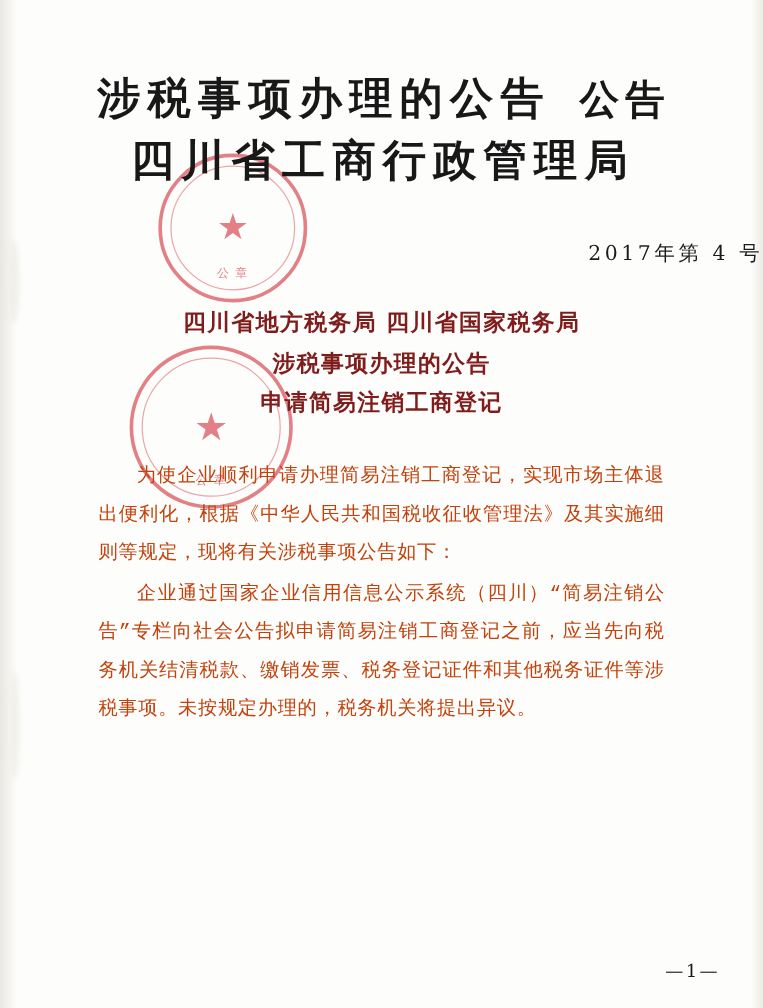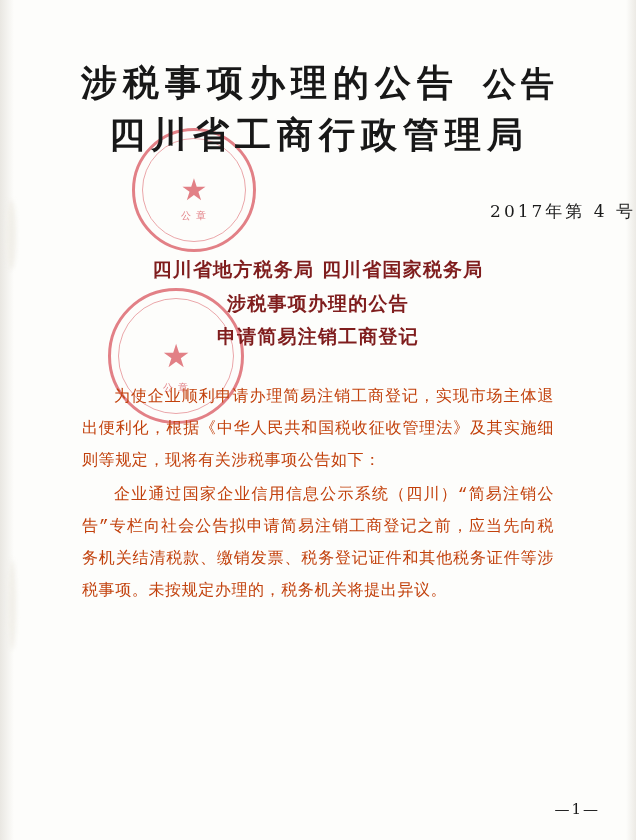--- a/index.html
+++ b/index.html
@@ -154,21 +154,21 @@
     border-radius: 50%;
     opacity: .7;
   }
   #seal-a { left: 132px; top: 128px; width: 118px; height: 118px; }
   #seal-a .star { font-size: 30px; }
   #seal-b { left: 108px; top: 288px; width: 130px; height: 130px; }
   #seal-b .star { font-size: 32px; }
   .seal-bottom-text {
     position: absolute;
     left: 50%;
-    bottom: 26px;
+    bottom: 14px;
     transform: translateX(-50%);
     font-size: 10px;
     letter-spacing: 1px;
     white-space: nowrap;
   }
 </style>
 </head>
 <body>
 
 <div class="page">

